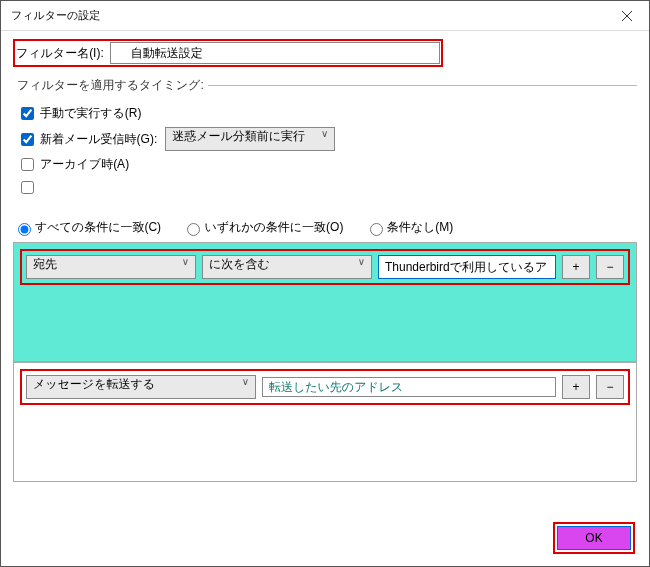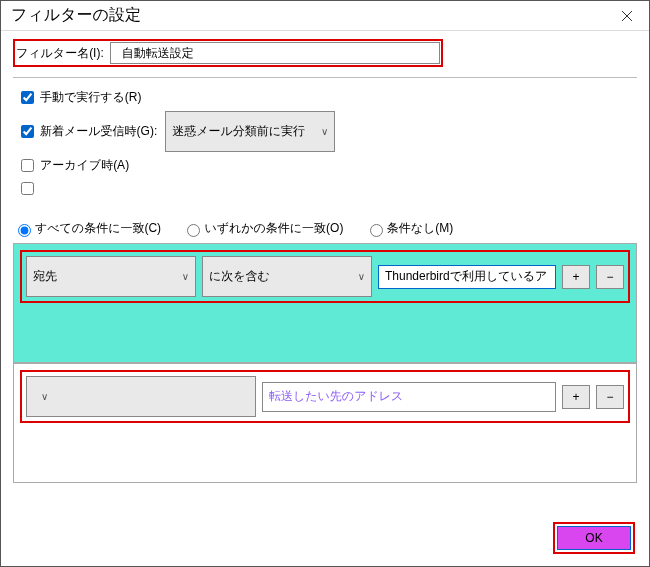--- a/index.html
+++ b/index.html
@@ -1,47 +1,47 @@
 <!DOCTYPE html>
 <html><head>
 <meta charset="utf-8">
 <style>
 * { box-sizing: border-box; font-family: "Yu Gothic UI", "Meiryo", sans-serif; font-size: 12px; }
 body { margin: 0; padding: 0; background: #fff; }
 .window { width: 650px; height: 567px; border: 1px solid #555; background: #fff; position: relative; }
 .titlebar { height: 30px; display: flex; align-items: center; justify-content: space-between; padding-left: 10px; border-bottom: 1px solid #ddd; }
-.title-text { font-size: 16px; }
+.title-text { font-size: 11px; }
 .close-btn { width: 45px; height: 30px; display: flex; align-items: center; justify-content: center; cursor: pointer; }
 .close-btn svg { width: 10px; height: 10px; }
 .body { padding: 8px 12px 12px 12px; }
 .row-filtername { display: flex; align-items: center; margin-bottom: 10px; border: 2px solid #d00; padding: 1px; width: 430px; }
 .row-filtername label { margin-right: 6px; white-space: nowrap; }
-.row-filtername input { flex: 1; height: 22px; border: 1px solid #888; padding: 0 11px; }
+.row-filtername input { flex: 1; height: 22px; border: 1px solid #888; padding: 0 20px; }
 fieldset { border: 1px solid #bbb; border-left: 0; border-right: 0; border-bottom: 0; margin: 0 0 10px 0; padding: 6px 0 8px 0; }
 legend { padding: 0 4px; color: #333; }
 .checkrow { display: flex; align-items: center; margin: 4px 0 4px 4px; }
 .checkrow input[type=checkbox] { margin-right: 6px; accent-color: #06c; width: 13px; height: 13px; }
 .radios { margin: 4px 0 6px 0; }
 .radios label { margin-right: 18px; }
 .radios input[type=radio] { margin-right: 4px; vertical-align: middle; }
 .conditions-box { border: 1px solid #aaa; height: 120px; background: #5eead4; padding: 6px; }
 .cond-row-wrap { border: 2px solid #d00; padding: 4px; display: inline-block; width: 100%; }
 .cond-row { display: flex; gap: 6px; align-items: center; }
-.sel { height: 41px; border: 1px solid #888; background: #e9e9e9; padding: 0 6px; display: flex; align-items: center; justify-content: space-between; }
+.sel { height: 24px; border: 1px solid #888; background: #e9e9e9; padding: 0 6px; display: flex; justify-content: space-between; }
 .sel .chev { margin-left: 8px; }
 .field1 { width: 170px; }
 .field2 { width: 170px; gap: 44px; }
 .textinput { flex: 1; height: 24px; border: 1px solid #06c; padding: 0 6px; }
 .sqbtn { width: 28px; height: 24px; border: 1px solid #888; background: #e9e9e9; display: flex; align-items: center; justify-content: center; cursor: pointer; }
 .actions-label { margin: 10px 0 4px 0; }
 .actions-box { border: 1px solid #aaa; height: 120px; background: #fff; padding: 6px; }
 .act-row-wrap { border: 2px solid #d00; padding: 4px; display: inline-block; width: 100%; }
 .act-row { display: flex; gap: 6px; align-items: center; }
 .actsel { width: 230px; }
-.actinput { flex: 1; height: 30px; border: 1px solid #888; padding: 0 6px; color: #8b5cf6; }
+.actinput { flex: 1; height: 20px; border: 1px solid #888; padding: 0 6px; color: #0f766e; }
 .dlg-buttons { position: absolute; right: 14px; bottom: 12px; display: flex; gap: 10px; }
 .btn { width: 74px; height: 24px; border: 1px solid #888; background: #d946ef; display: flex; align-items: center; justify-content: center; cursor: pointer; }
 .ok-wrap { border: 2px solid #d00; padding: 2px; display: inline-block; }
 .ok-btn { border: 1px solid #06c; }
 .chev { font-size: 10px; color: #555; }
 </style>
 </head>
 <body>
 
 <div class="window">
@@ -55,20 +55,21 @@
     </div>
   </div>
 
   <div class="body">
     <div class="row-filtername">
       <label>フィルター名(I):</label>
       <input type="text" value="自動転送設定" style="">
     </div>
 
     <fieldset>
+      <legend>フィルターを適用するタイミング:</legend>
       <div class="checkrow">
         <input type="checkbox" checked="" style="">
         <span>手動で実行する(R)</span>
       </div>
       <div class="checkrow">
         <input type="checkbox" checked="" style="">
         <span>新着メール受信時(G):</span>
         <div class="sel" style="width:170px;margin-left:8px">
           <span>迷惑メール分類前に実行</span>
           <span class="chev">∨</span>
@@ -105,20 +106,21 @@
           <div class="sqbtn">−</div>
         </div>
       </div>
     </div>
 
 
     <div class="actions-box">
       <div class="act-row-wrap">
         <div class="act-row">
           <div class="sel actsel">
+            <span>メッセージを転送する</span>
               <span class="chev">∨</span>
           </div>
           <input class="actinput" type="text" value="転送したい先のアドレス" style="">
           <div class="sqbtn">+</div>
           <div class="sqbtn">−</div>
         </div>
       </div>
     </div>
   </div>
 

